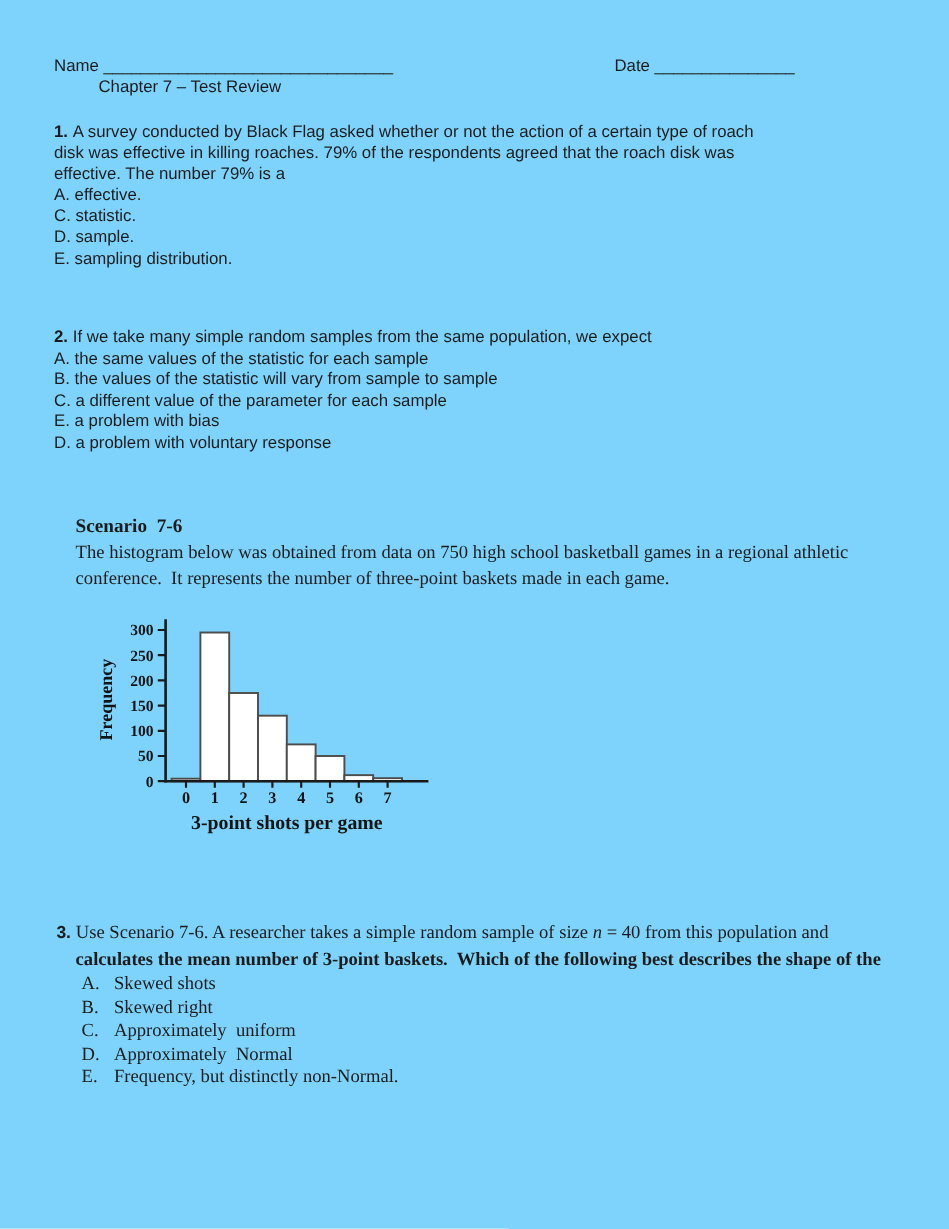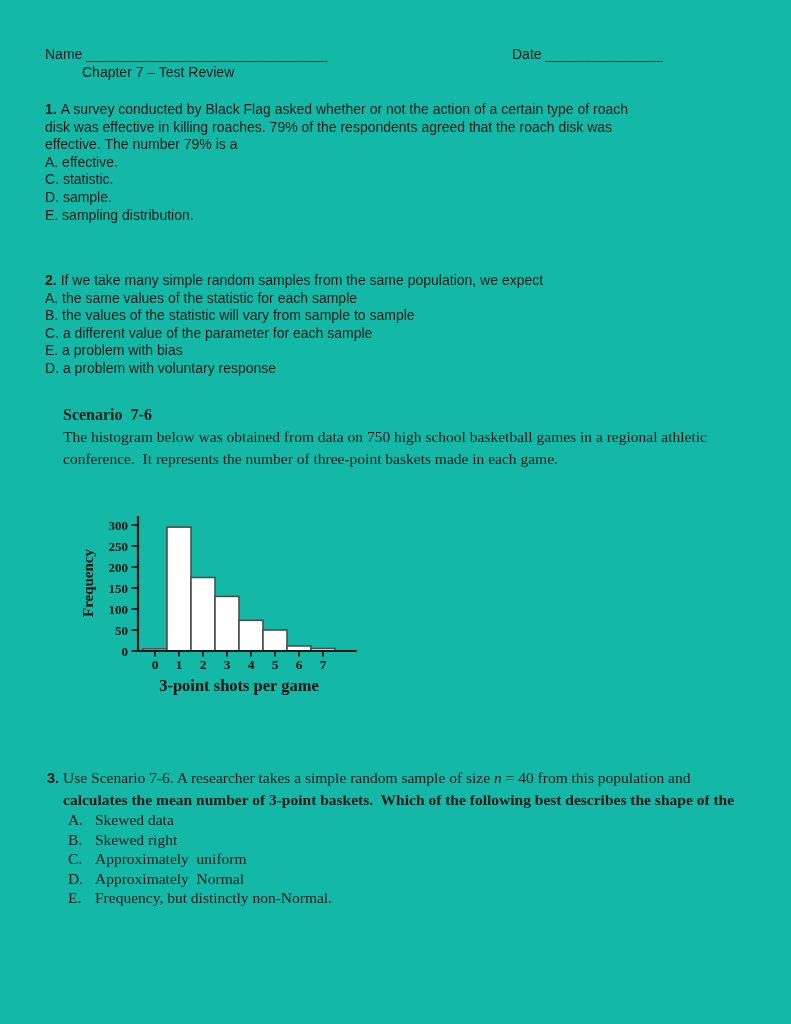--- a/index.html
+++ b/index.html
@@ -1,31 +1,31 @@
 <!DOCTYPE html>
 <html><head>
 <meta charset="utf-8">
 <style>
   * { margin:0; padding:0; box-sizing:border-box; }
   html,body { background:#ffffff; }
   .page {
     position:relative; width:791px; height:1024px; margin:0 auto;
-    background:#14b8a6; color:#1c1c1c; overflow:hidden;
+    background:#7dd3fc; color:#1c1c1c; overflow:hidden;
     font-family:"Liberation Sans", sans-serif;
   }
   .sans { font-family:"Liberation Sans", sans-serif; font-size:14px; line-height:17.6px; }
   .serif { font-family:"Liberation Serif", serif; font-size:15.5px; line-height:21px; }
   .abs { position:absolute; }
   .header-row { top:46px; left:45px; width:700px; height:20px; }
   .date-block { position:absolute; left:467px; top:0; }
   .subtitle { top:64px; left:45px;margin-left:37px; }
   .q1 { top:101px; left:45px; width:720px; }
   .q2 { top:272px; left:45px; width:720px; }
   .qnum { font-weight:bold; margin-right:4px; }
-  .scenario { top:404px; left:63px; width:705px; }
+  .scenario { top:428px; left:63px; width:705px; }
   .scenario .s-title { font-weight:bold; font-size:16px; line-height:22px; white-space:pre-wrap; }
   .scenario .s-line { line-height:22px; white-space:pre-wrap; }
   .chart-fig { top:503px; left:75px; width:300px; height:200px; }
   .q3 { top:736px; left:47px; width:715px; }
   .q3 .cont { padding-left:16px; white-space:pre-wrap;font-weight:bold; }
   .q3 .first { white-space:pre-wrap;margin-top:31px; }
   .q3 .qnum { font-family:"Liberation Sans", sans-serif; font-size:14.5px; }
   .opt-row { display:flex; margin-left:21px; line-height:19.5px; white-space:pre-wrap; }
   .opt-letter { width:27px; flex:0 0 27px; }
   .var { font-style:italic; }
@@ -113,20 +113,20 @@
         <line x1="248" y1="148" x2="248" y2="153.5" stroke="#1a1a1a" stroke-width="1.8"></line>
         <text x="248" y="166" text-anchor="middle" font-size="13.5" font-weight="600" fill="#141414" font-family="&quot;Liberation Serif&quot;, serif">7</text>
         <text x="18" y="80" text-anchor="middle" font-size="15" font-weight="700" fill="#141414" font-family="&quot;Liberation Serif&quot;, serif" transform="rotate(-90 18 80)">Frequency</text>
         <text x="164" y="188" text-anchor="middle" font-size="16.5" font-weight="700" fill="#141414" font-family="&quot;Liberation Serif&quot;, serif">3-point shots per game</text>
       </svg>
   </figure>
 
   <div class="abs q3 serif">
     <div class="first"><span class="qnum">3.</span><span>Use Scenario 7-6. A researcher takes a simple random sample of size </span><span class="var">n</span><span> = 40 from this population and</span></div>
     <div class="cont">calculates the mean number of 3-point baskets.  Which of the following best describes the shape of the</div>
-    <div class="opt-row"><span class="opt-letter">A.</span><span>Skewed data</span></div>
+    <div class="opt-row"><span class="opt-letter">A.</span><span>Skewed shots</span></div>
     <div class="opt-row"><span class="opt-letter">B.</span><span>Skewed right</span></div>
     <div class="opt-row"><span class="opt-letter">C.</span><span>Approximately  uniform</span></div>
     <div class="opt-row"><span class="opt-letter">D.</span><span>Approximately  Normal</span></div>
     <div class="opt-row"><span class="opt-letter">E.</span><span>Frequency, but distinctly non-Normal.</span></div>
   </div>
 
 </div>
 
 </body></html>

